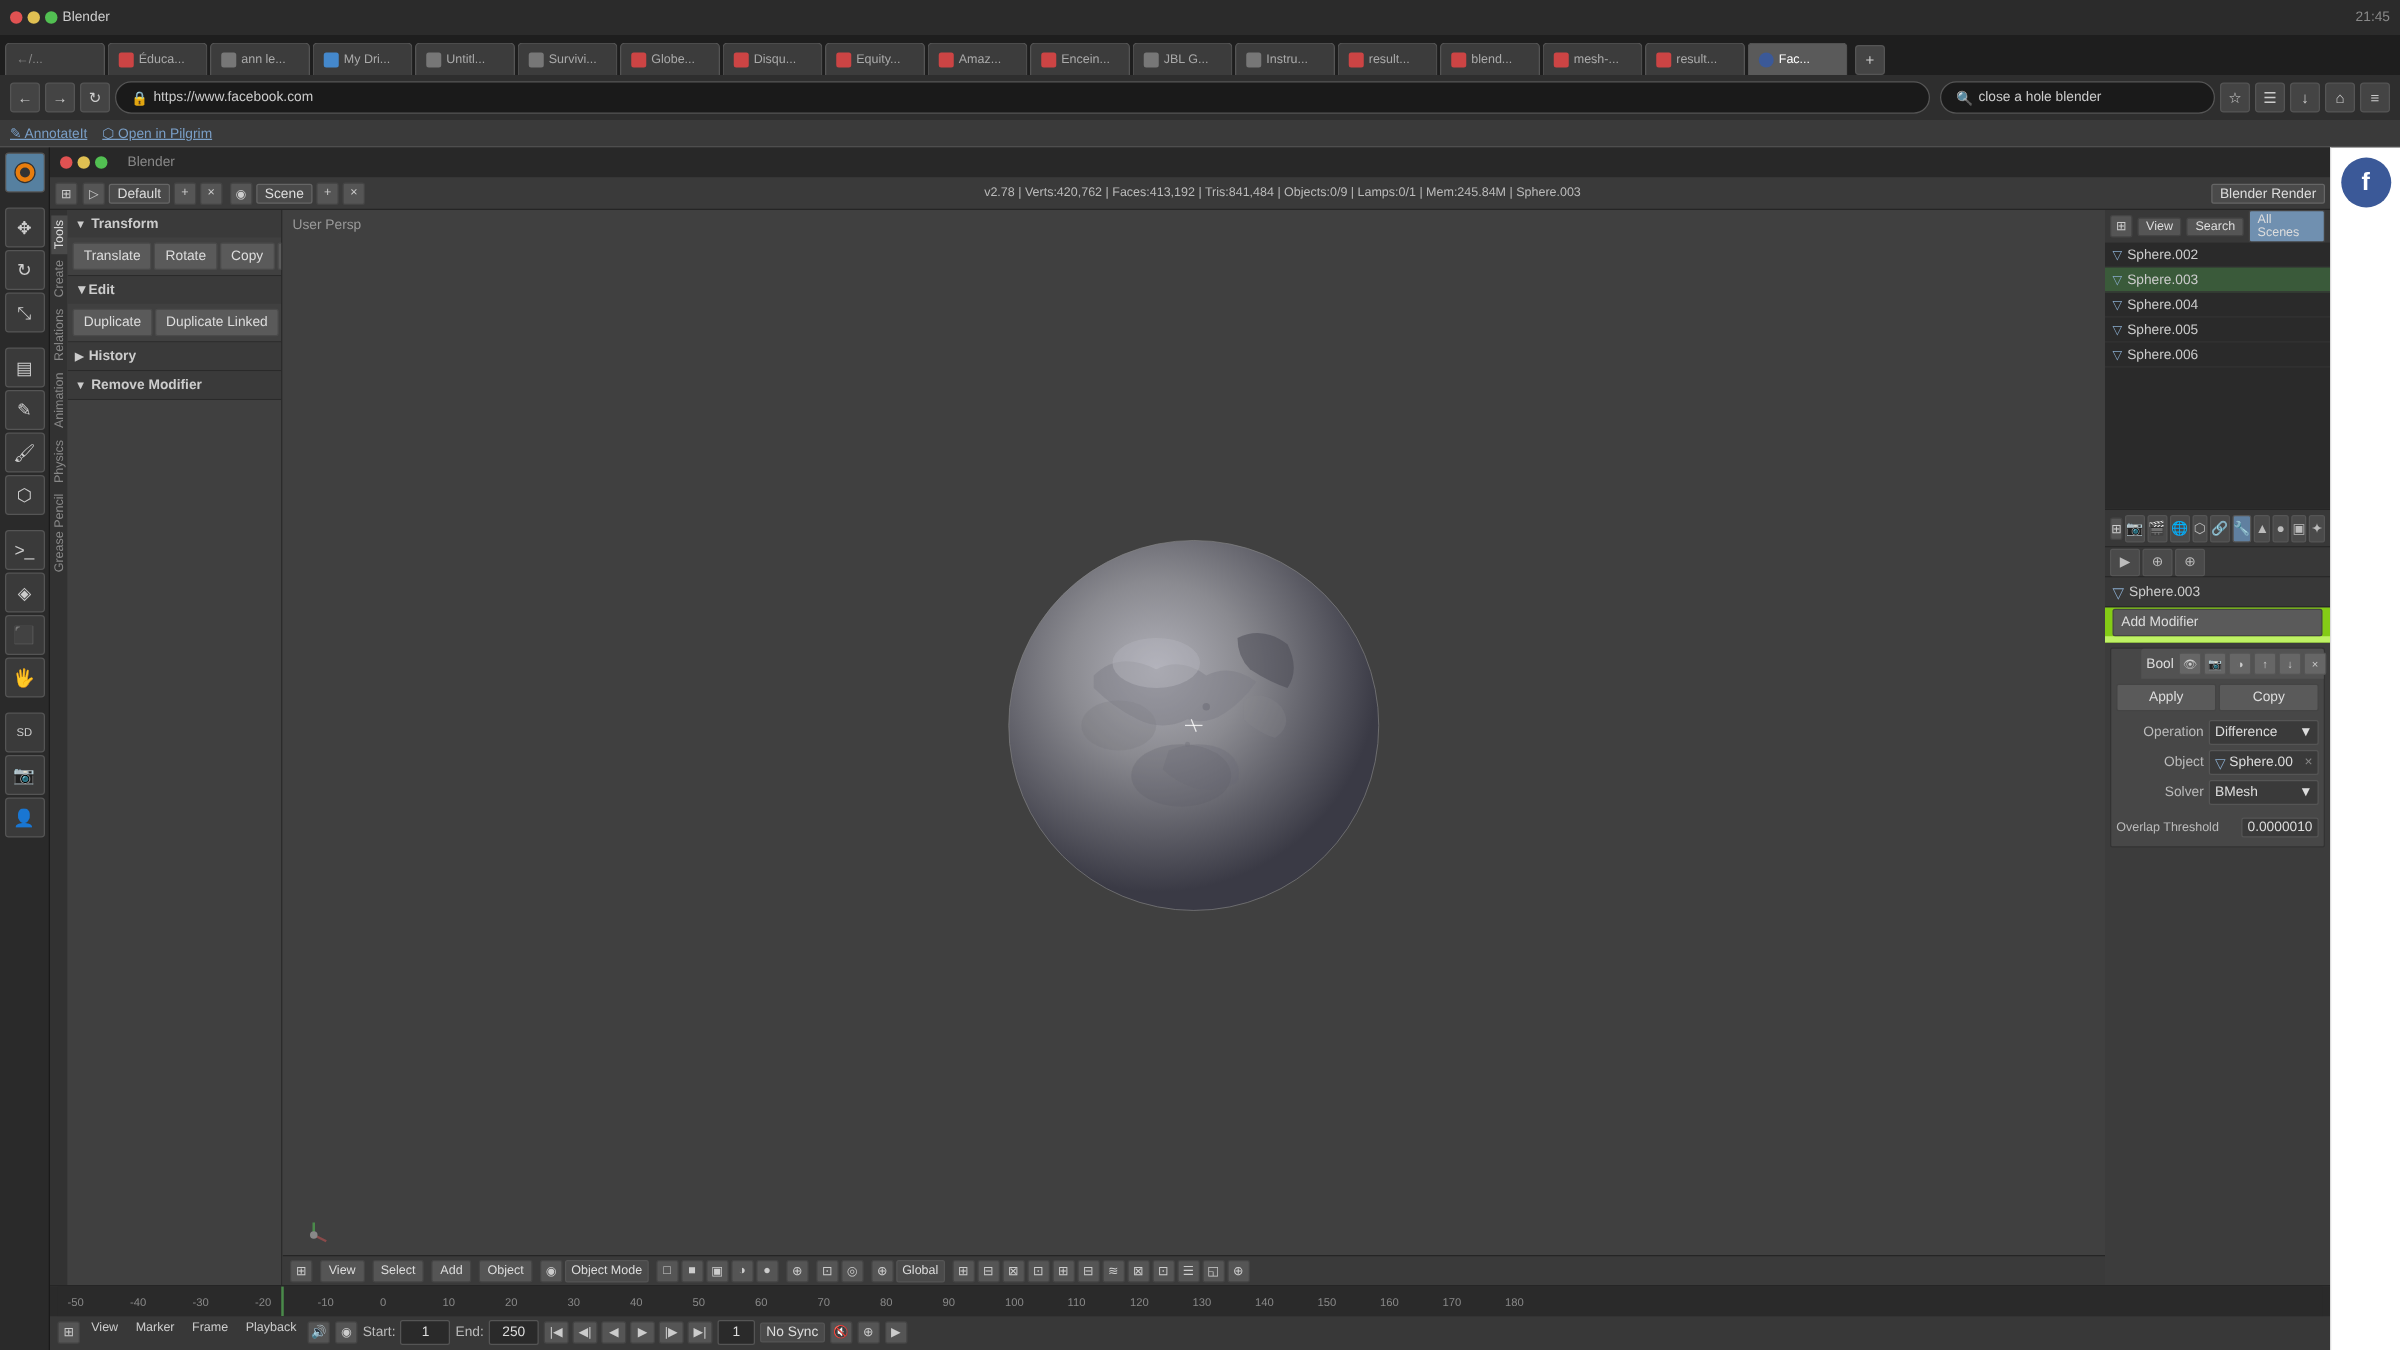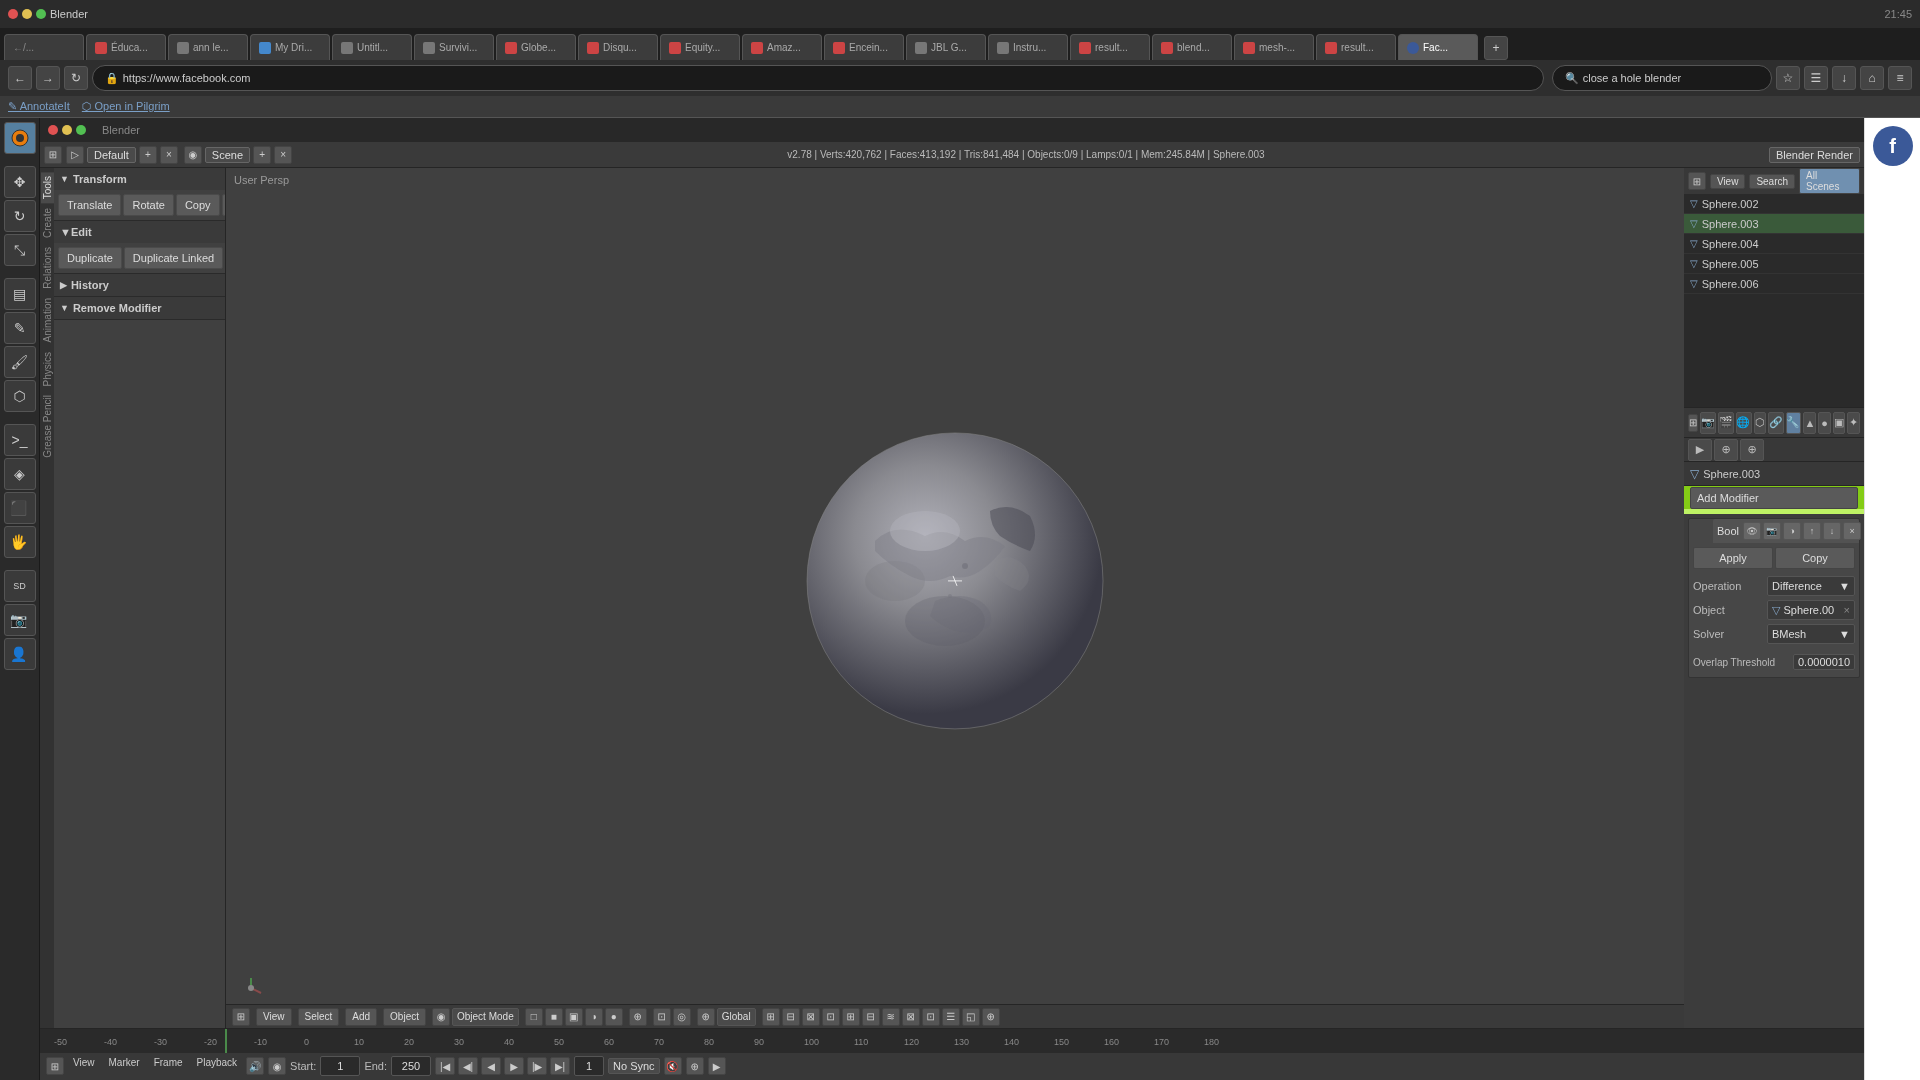--- a/index.html
+++ b/index.html
@@ -498,20 +498,21 @@
       display: flex;
       align-items: center;
       height: 22px;
       gap: 4px;
       margin-bottom: 2px;
     }
     .field-label {
       width: 70px;
       font-size: 11px;
       color: #bbb;
+      text-align: right;
     }
     .field-value {
       flex: 1;
       height: 20px;
       background: #3a3a3a;
       border: 1px solid #555;
       border-radius: 2px;
       color: #ddd;
       font-size: 11px;
       display: flex;

